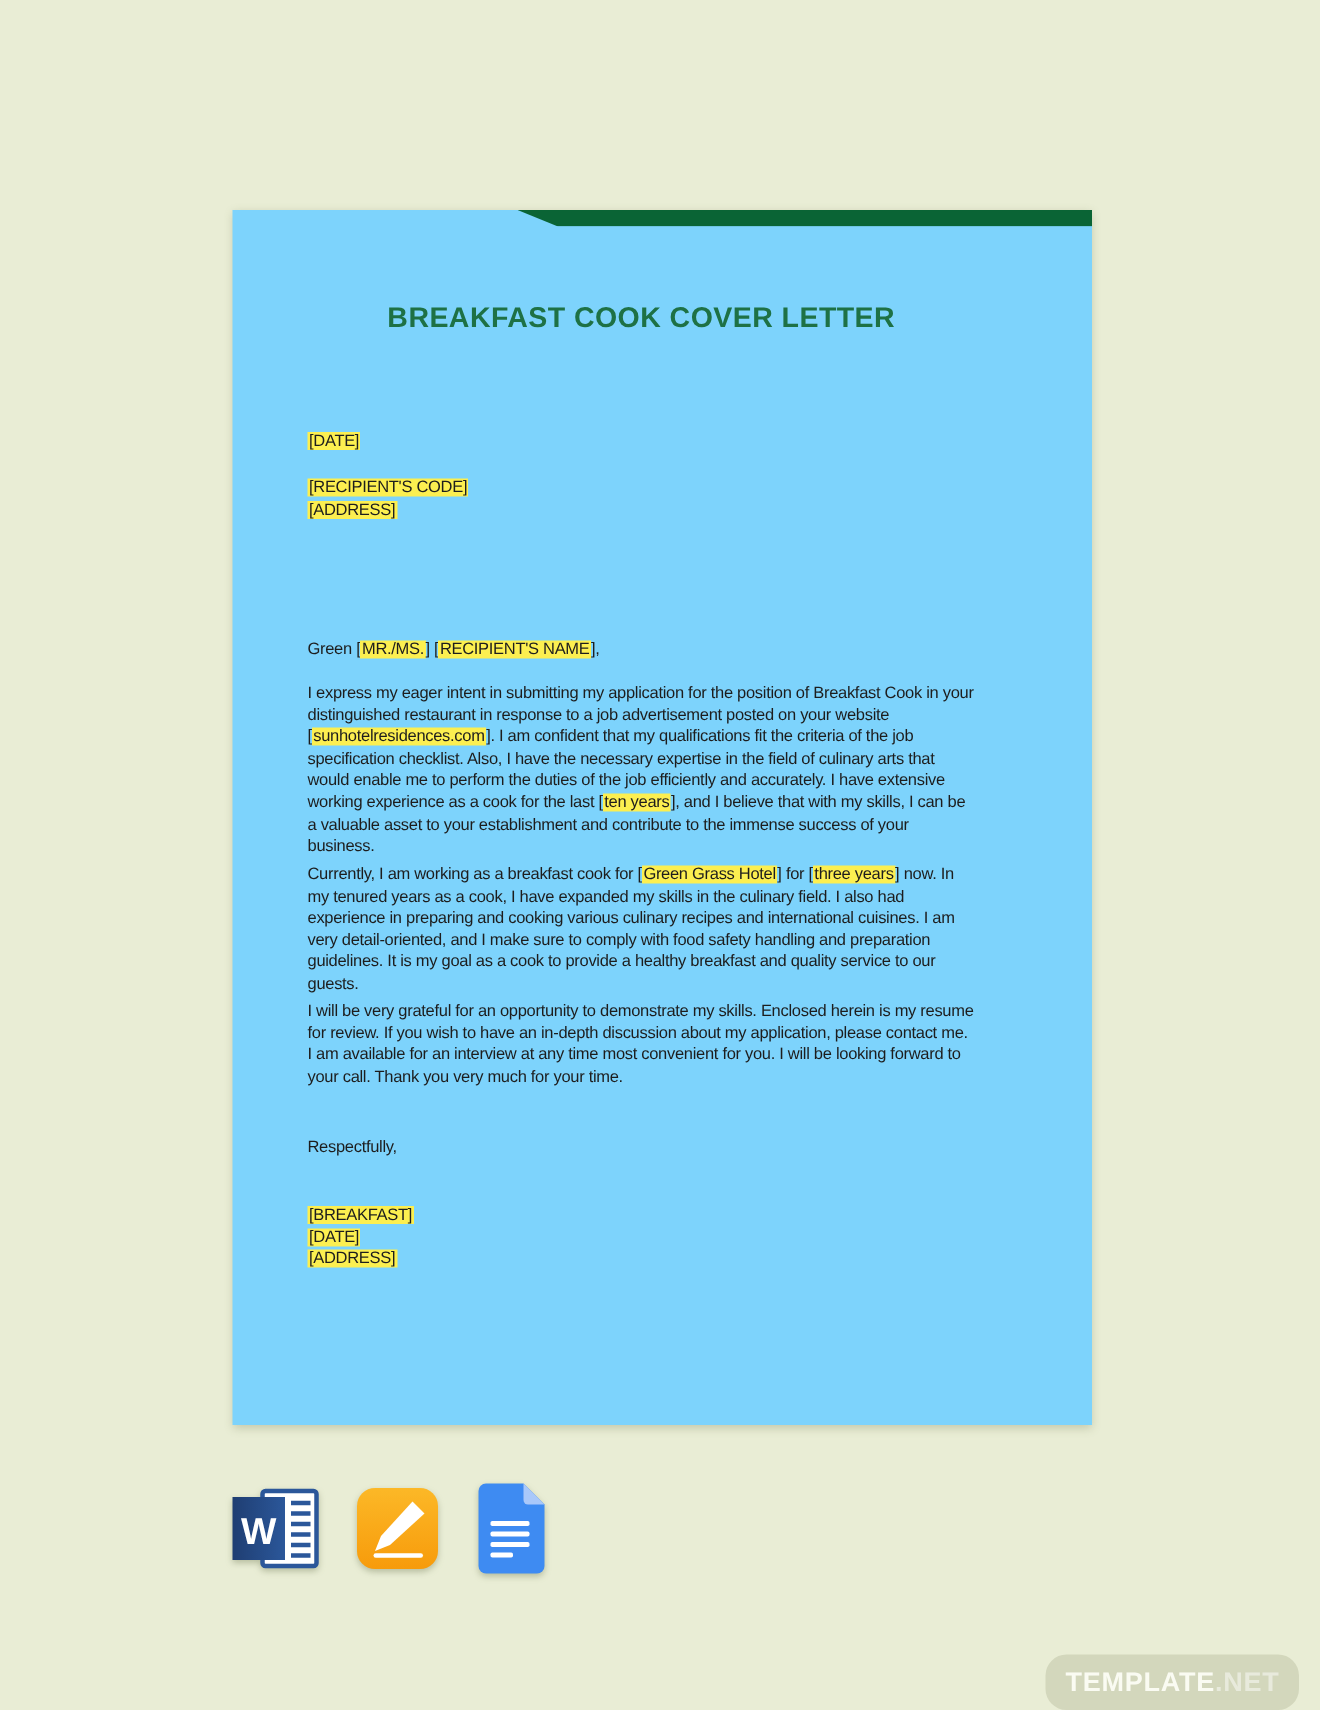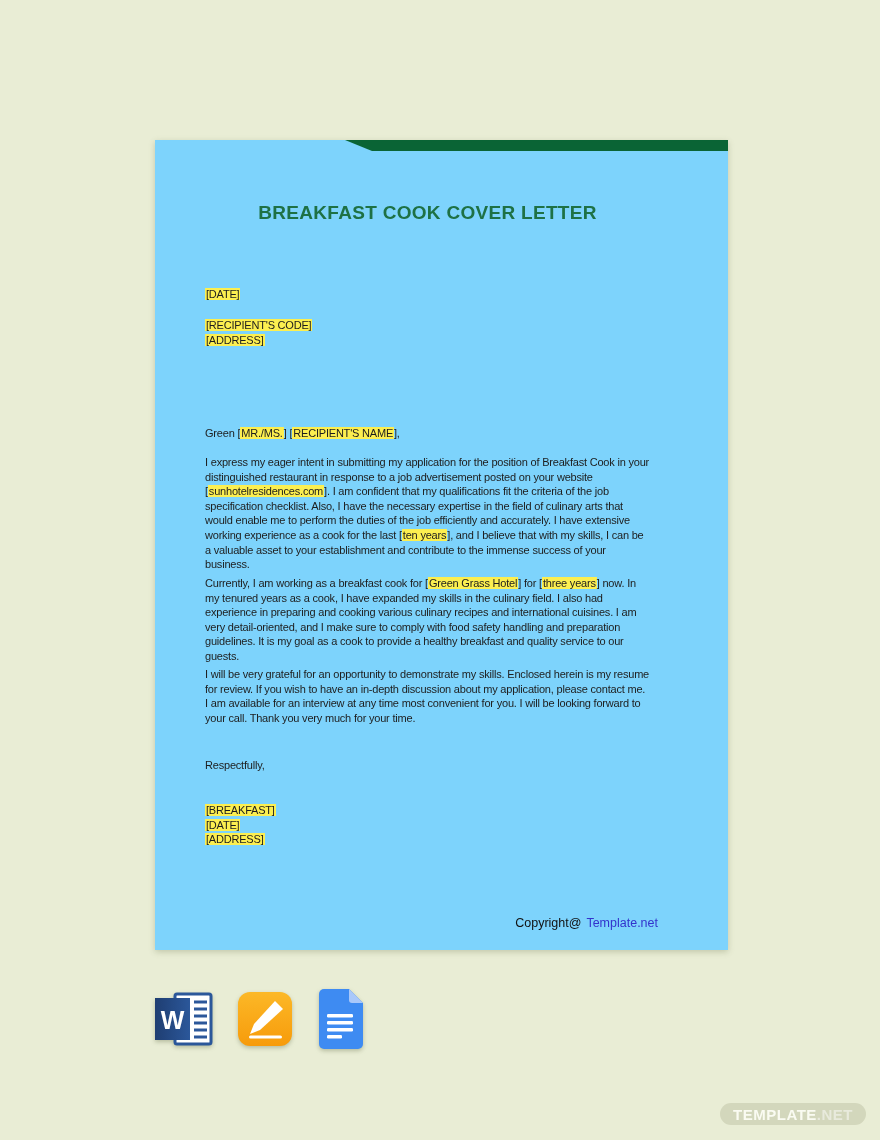--- a/index.html
+++ b/index.html
@@ -22,22 +22,22 @@
   .pos-p2{top:436px;}
   .pos-p3{top:527px;}
   .pos-closing{top:618px;}
   .pos-signature{top:663px;}
   .copyright{position:absolute;top:776px;left:50px;right:70px;margin:0;text-align:right;
              font-size:12.5px;letter-spacing:0;color:#111;}
   .copyright .lbl{margin-right:5px;}
   .copyright a{color:#3333cc;text-decoration:none;cursor:pointer;}
   .icons{position:absolute;left:152px;top:988px;display:flex;align-items:center;gap:24px;}
   .icons svg{filter:drop-shadow(0 2px 2px rgba(90,100,60,.35));}
-  .wm{position:absolute;right:14px;top:1103px;height:22px;padding:0 13px;border-radius:14px;
-      background:#d3d7bc;display:flex;align-items:center;font-weight:bold;font-size:15px;
+  .wm{position:absolute;right:14px;top:1103px;height:37px;padding:0 13px;border-radius:14px;
+      background:#d3d7bc;display:flex;align-items:center;font-weight:bold;font-size:18px;
       letter-spacing:.5px;}
   .wm .brand{color:#fafbf2;}
   .wm .suffix{color:rgba(255,255,255,.48);}
 </style>
 </head>
 <body>
 
 <div class="canvas">
 
   <div class="doc">
@@ -61,21 +61,20 @@
     <p class="blk pos-closing">Respectfully,</p>
 
     <p class="blk pos-p3"><span>I will be very grateful for an opportunity to demonstrate my skills. Enclosed herein is my resume for review. If you wish to have an in-depth discussion about my application, please contact me. I am available for an interview at any time most convenient for you. I will be looking forward to your call. Thank you very much for your time.</span></p>
 
     <div class="blk pos-signature">
       <div class="line"><mark class="hl">[BREAKFAST]</mark></div>
       <div class="line"><mark class="hl">[DATE]</mark></div>
       <div class="line"><mark class="hl">[ADDRESS]</mark></div>
     </div>
 
-    <p class="copyright"><span class="lbl">Copyright@</span><a>Template.net</a></p>
   </div>
 
   <div class="icons">
 
     <svg width="62" height="56" viewBox="0 0 62 56">
       <rect x="23" y="3" width="36" height="50" rx="2" fill="#ffffff" stroke="#2b579a" stroke-width="3"></rect>
       <g stroke="#2b579a" stroke-width="3">
         <line x1="42" y1="11" x2="55" y2="11"></line>
         <line x1="42" y1="18" x2="55" y2="18"></line>
         <line x1="42" y1="25" x2="55" y2="25"></line>

